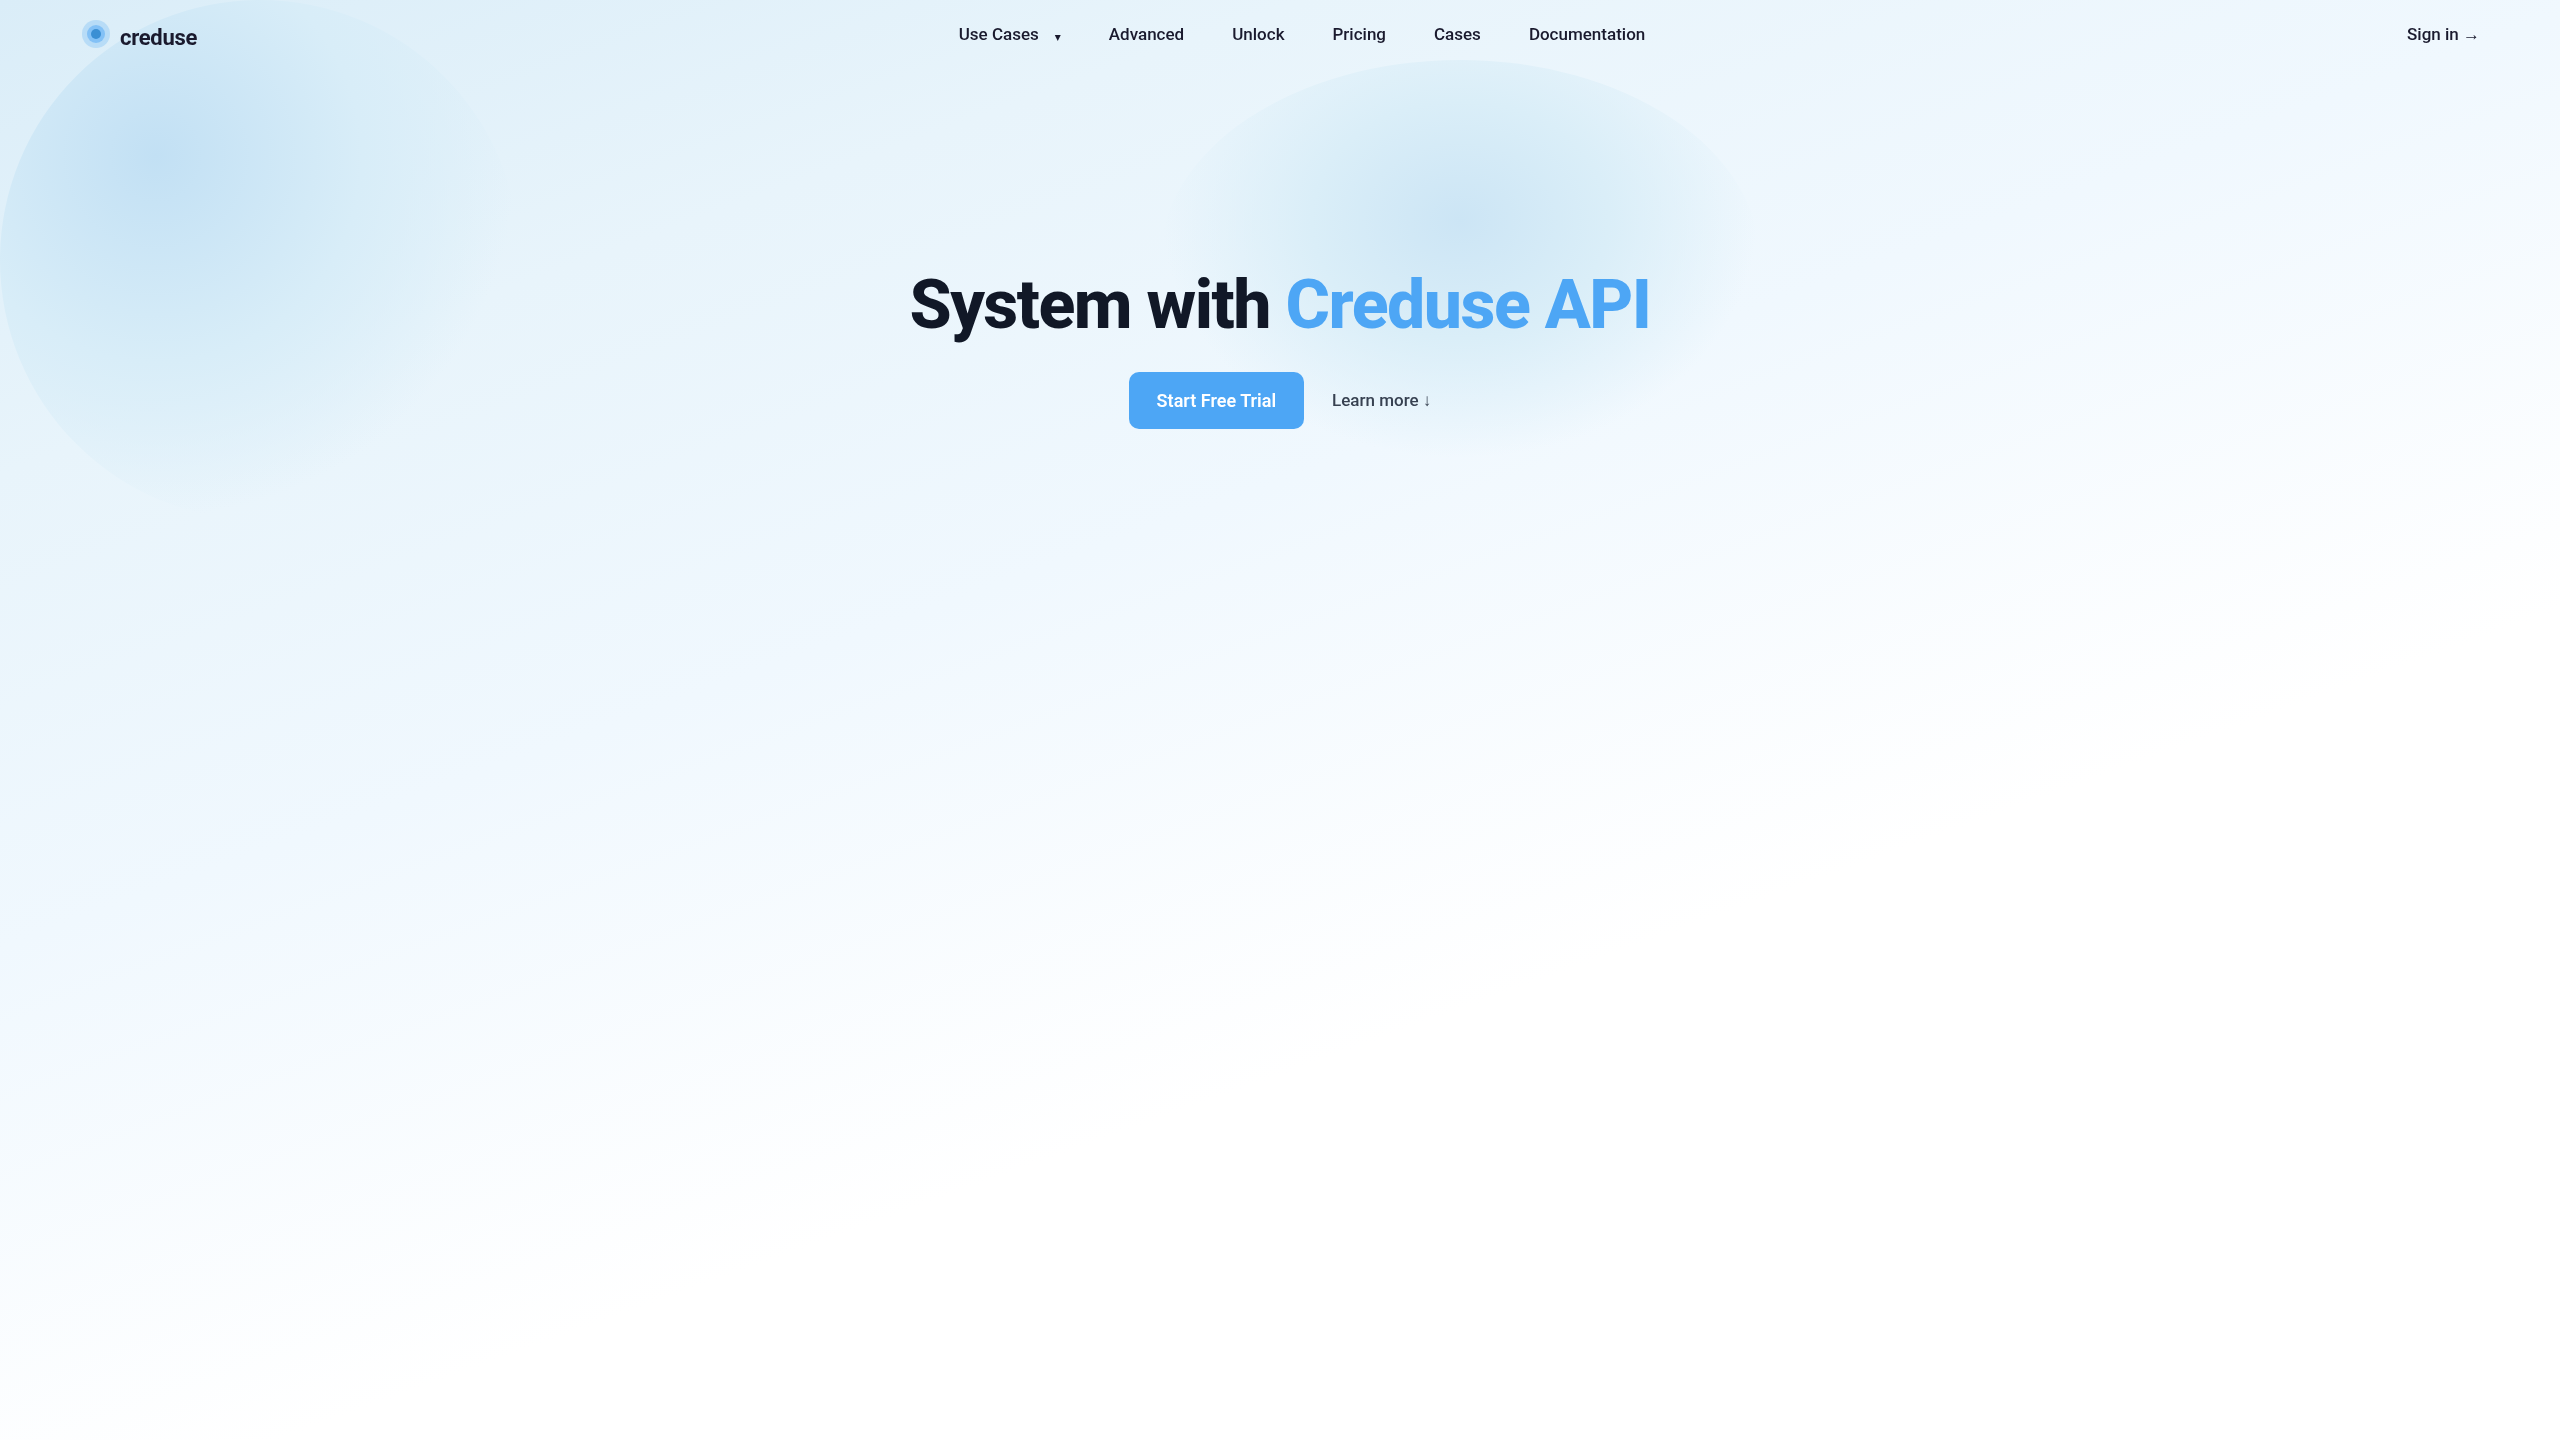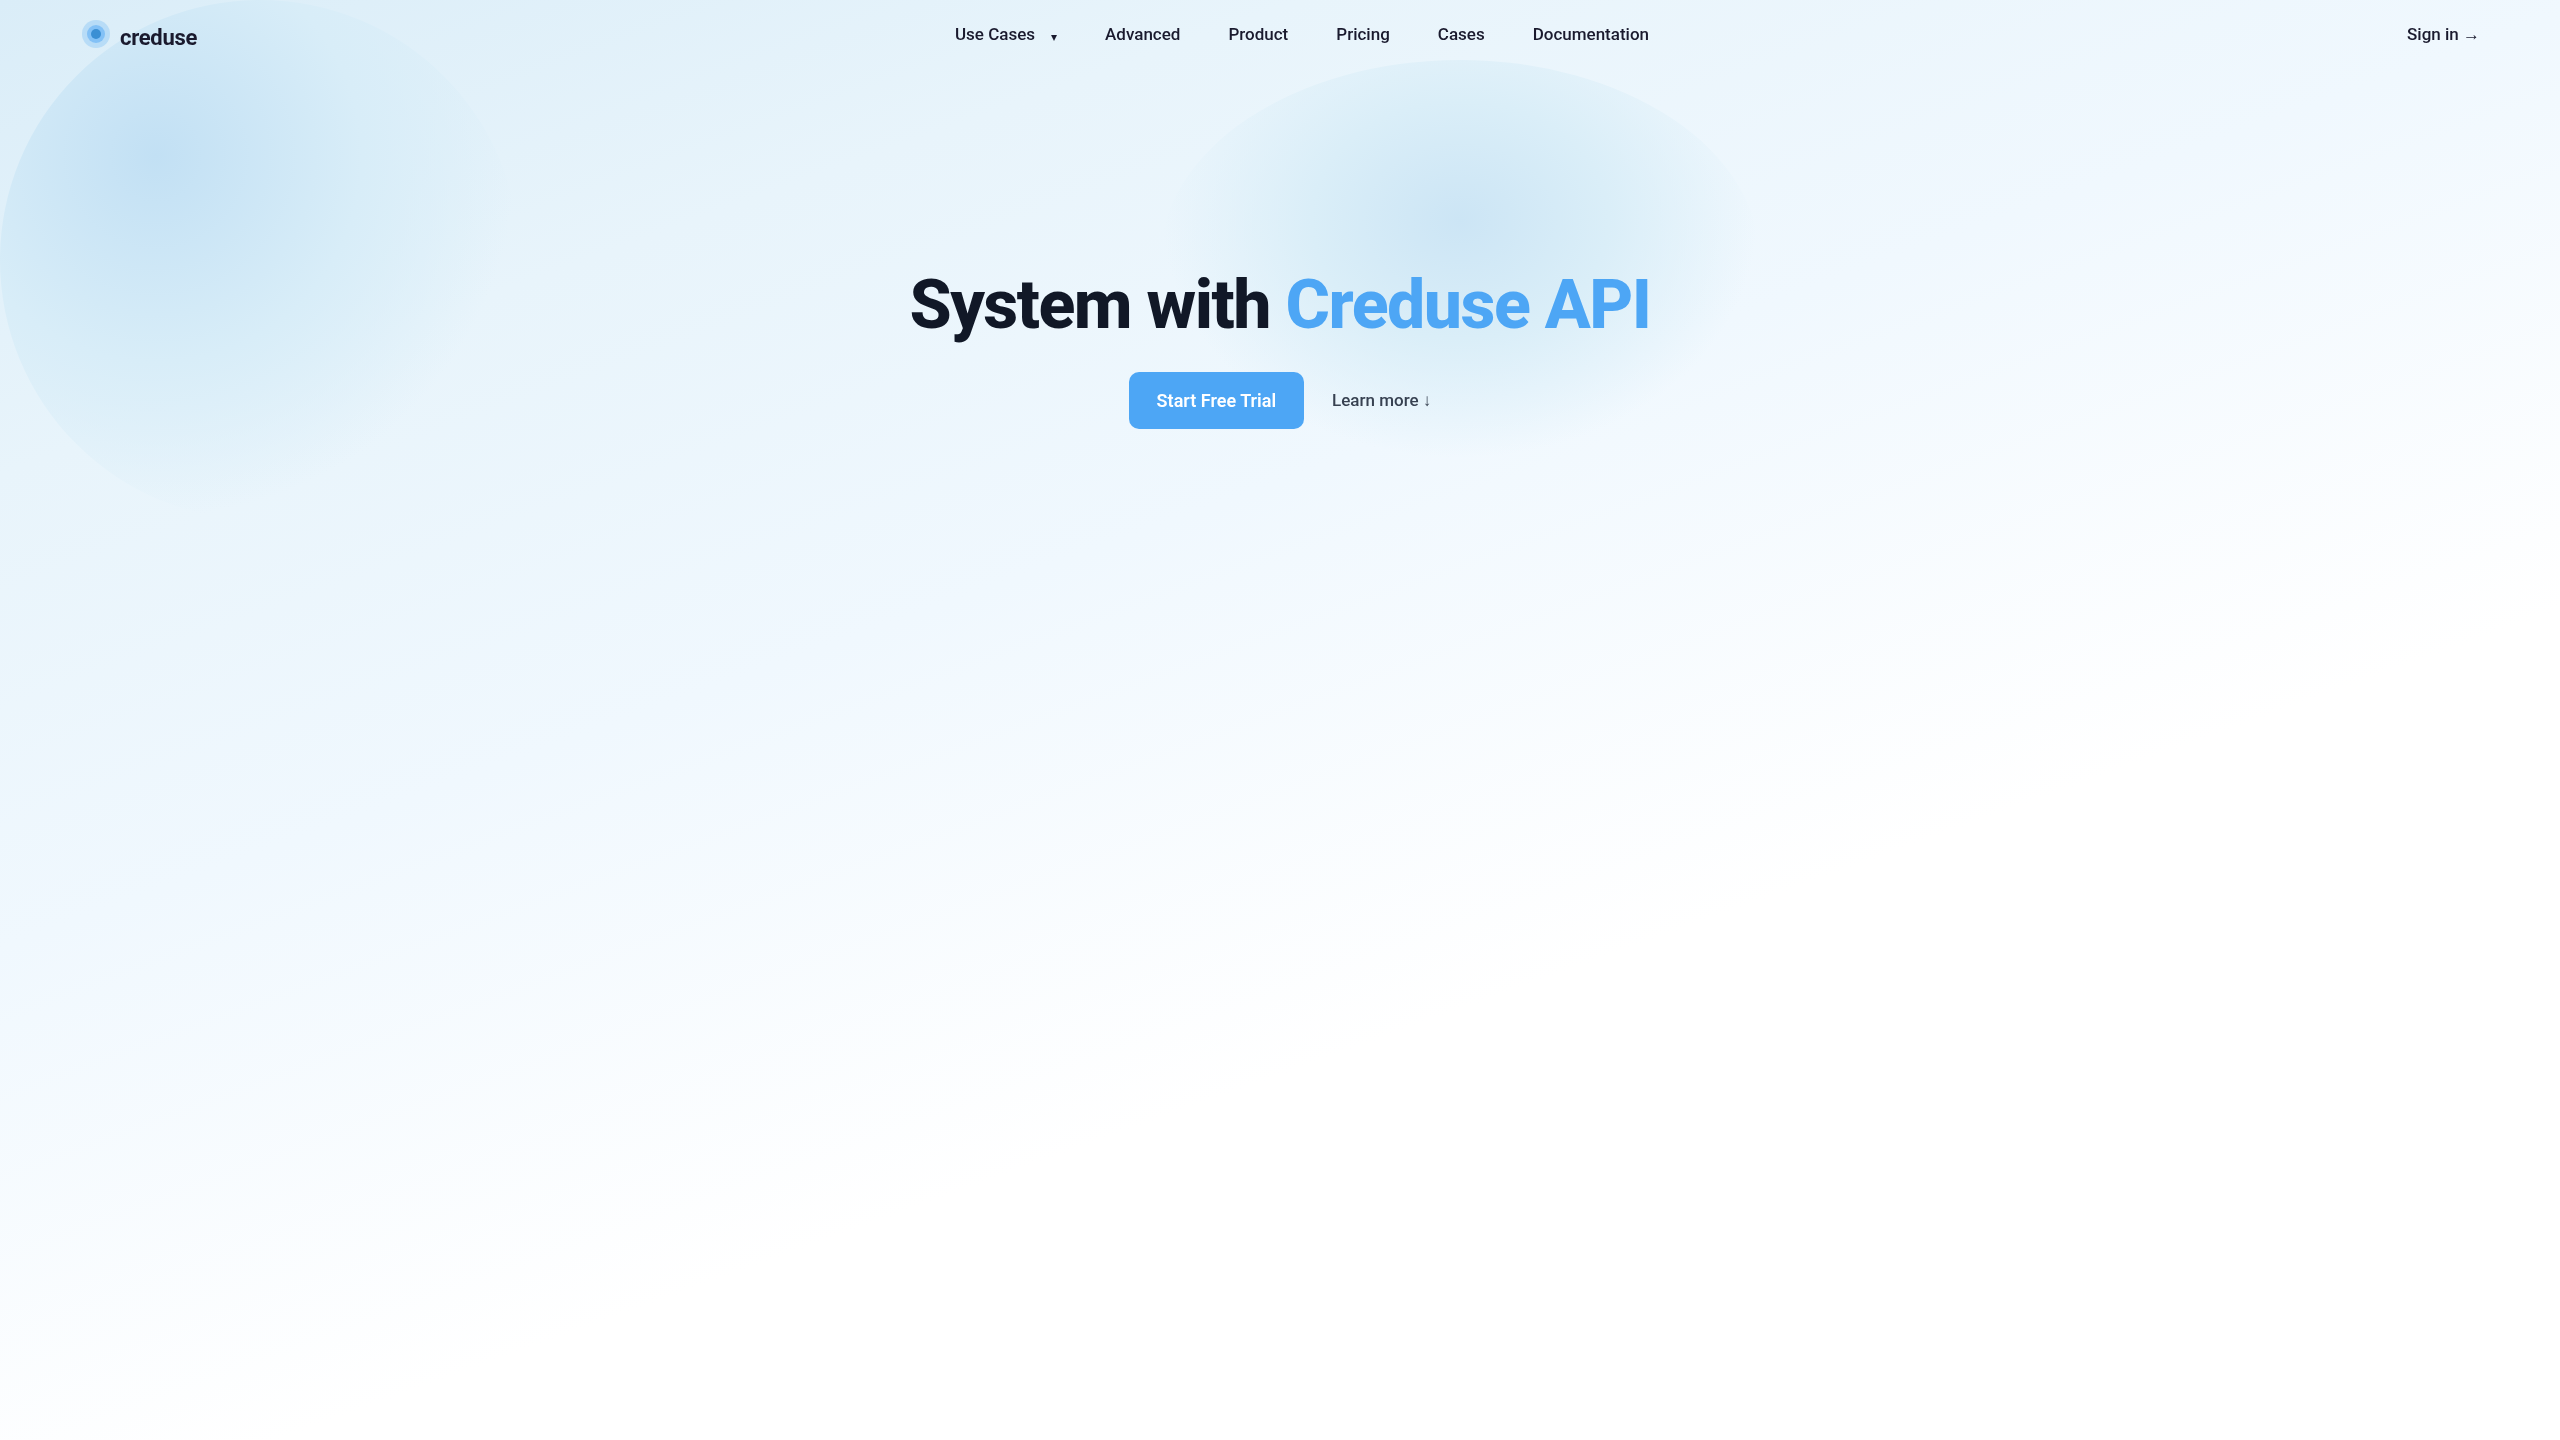--- a/index.html
+++ b/index.html
@@ -204,21 +204,21 @@
           <span class="chevron-icon">▾</span>
         </a>
       </li>
       <li>
         <a href="#">
           <span>Advanced</span>
         </a>
       </li>
       <li>
         <a href="#">
-          <span>Product</span>
+          <span>Unlock</span>
         </a>
       </li>
       <li>
         <a href="#">
           <span>Pricing</span>
         </a>
       </li>
       <li>
         <a href="#">
           <span>Cases</span>

